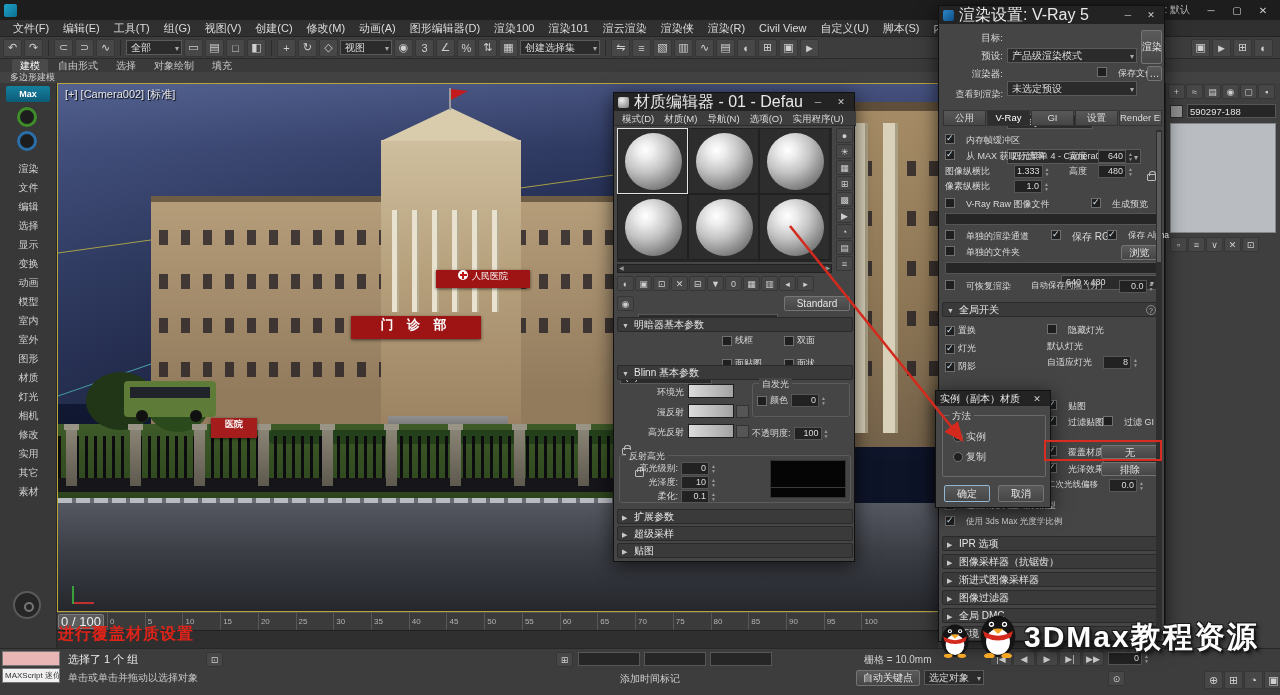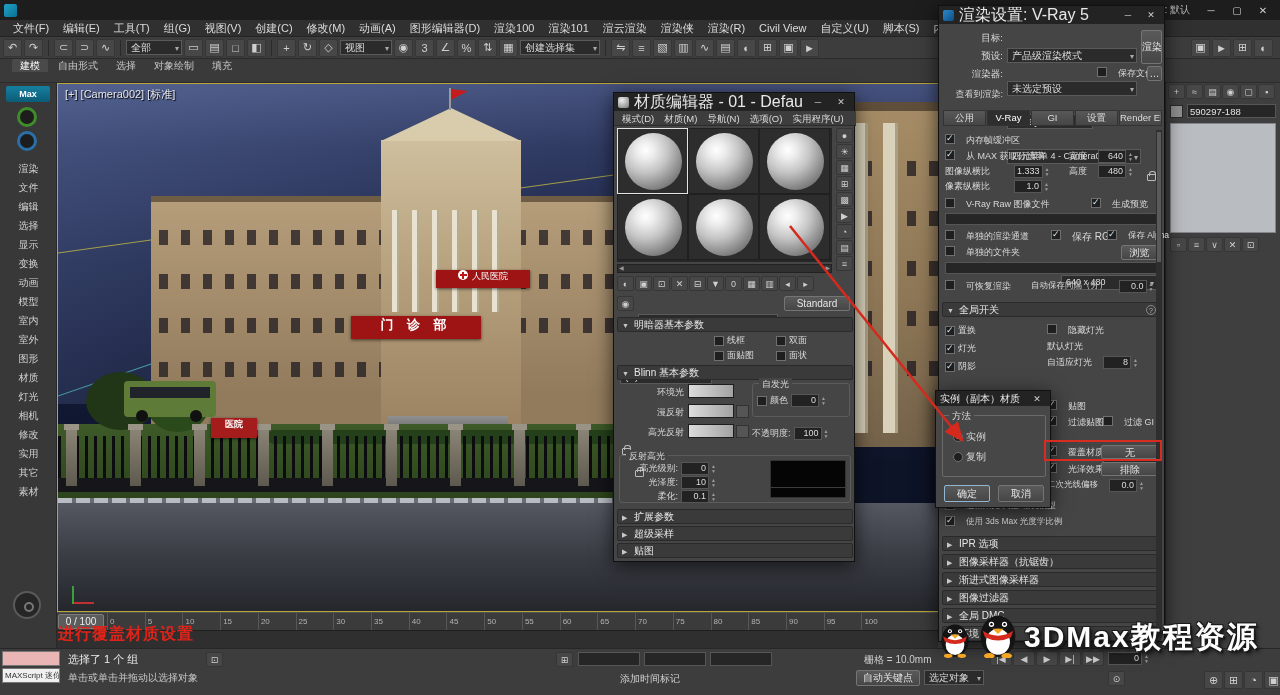--- a/index.html
+++ b/index.html
@@ -57,21 +57,21 @@
 .cross::before{content:"";position:absolute;left:4px;top:1.5px;width:2px;height:7px;background:#c01616}
 .cross::after{content:"";position:absolute;left:1.5px;top:4px;width:7px;height:2px;background:#c01616}
 .post{position:absolute;width:11px;height:56px;background:linear-gradient(#8a8476,#5e594e);top:346px}
 .post::before{content:"";position:absolute;left:-2px;top:-6px;width:15px;height:6px;background:#9a9486}
 #vp-label{position:absolute;left:7px;top:3px;font-size:11px;color:#e4e6ea;text-shadow:1px 1px 1px #000}
 .axis{position:absolute;left:14px;top:498px;width:26px;height:22px}
 .axis .ax{position:absolute;left:0;bottom:0;width:22px;height:2px;background:#c03030}
 .axis .ay{position:absolute;left:0;bottom:0;width:2px;height:18px;background:#3aa03a}
 
 #timeline{position:absolute;left:57px;top:612px;width:881px;height:18px;background:#3b3b3b;border-top:1px solid #525252;z-index:2}
-.tl-handle{position:absolute;left:1px;top:1px;width:46px;height:15px;background:#5c5c5c;border:1px solid #7d7d7d;border-radius:2px;font-size:10px;color:#eee;text-align:center;line-height:13px}
+.tl-handle{position:absolute;left:1px;top:1px;width:46px;height:15px;background:#5c5c5c;border:1px solid #7d7d7d;border-radius:2px;font-size:13px;color:#eee;text-align:center;line-height:13px}
 #ticks{position:absolute;left:50px;top:0;width:792px;height:18px;display:flex}
 .tick{flex:1;font-size:8px;color:#b2b2b2;border-left:1px solid #575757;padding-left:2px;line-height:17px;overflow:hidden}
 #trackstrip{position:absolute;left:57px;top:630px;width:881px;height:18px;background:#2f2f2f;border-top:1px solid #1f1f1f;z-index:2}
 #statusbar{position:absolute;left:0;top:648px;width:1280px;height:47px;background:#3d3d3d;border-top:1px solid #272727;z-index:6}
 .msbox{position:absolute;left:2px;width:58px;height:15px;border:1px solid #777}
 .msbox.pink{top:2px;background:#eab5b5}
 .msbox.white{top:19px;background:#f0f0f0;color:#333;font-size:8px;line-height:14px;padding-left:2px;overflow:hidden;white-space:nowrap}
 .field{background:#262626;border:1px solid #565656;height:14px}
 .spin{display:inline-flex;align-items:center;flex:0 0 auto}
 .spin .val{background:#222;border:1px solid #565656;color:#ddd;font-size:9px;height:13px;line-height:11px;padding:0 2px;min-width:28px;text-align:right}
@@ -233,20 +233,21 @@
 
   <div id="ribbon">
     <div class="tabs">
 
     <span class="rtab act">建模</span>
         <span class="rtab">自由形式</span>
         <span class="rtab">选择</span>
         <span class="rtab">对象绘制</span>
         <span class="rtab">填充</span>
       </div>
+    <div class="panelrow">多边形建模</div>
   </div>
 
   <div id="sidebar">
     <div class="logo">Max</div>
     <div class="ringico g"></div>
     <div class="ringico b"></div>
     <div class="items">
 
     <div class="side-item">渲染</div>
         <div class="side-item">文件</div>
@@ -459,21 +460,21 @@
         <span class="ib s">▥</span>
         <span class="ib s">◂</span>
         <span class="ib s">▸</span>
       </div>
     <div class="abs ib s" style="left:3px;top:203px">◉</div>
     <div class="abs dd" style="left:24px;top:203px;width:140px">01 - Default</div>
     <div class="abs btn" style="left:170px;top:203px;width:66px">Standard</div>
 
     <div class="roll" style="left:3px;top:224px;width:236px">明暗器基本参数</div>
     <div class="abs dd" style="left:6px;top:243px;width:92px">(B)Blinn</div>
-    <div class="abs" style="left:100px;top:241px;width:132px;display:grid;grid-template-columns:62px 62px;row-gap:2px">
+    <div class="abs" style="left:108px;top:241px;width:132px;display:grid;grid-template-columns:62px 62px;row-gap:10px">
 
     <span class="row">
           <span class="cb"></span>
           <span class="lbl sm">线框</span>
         </span>
         <span class="row">
           <span class="cb"></span>
           <span class="lbl sm">双面</span>
         </span>
         <span class="row">

